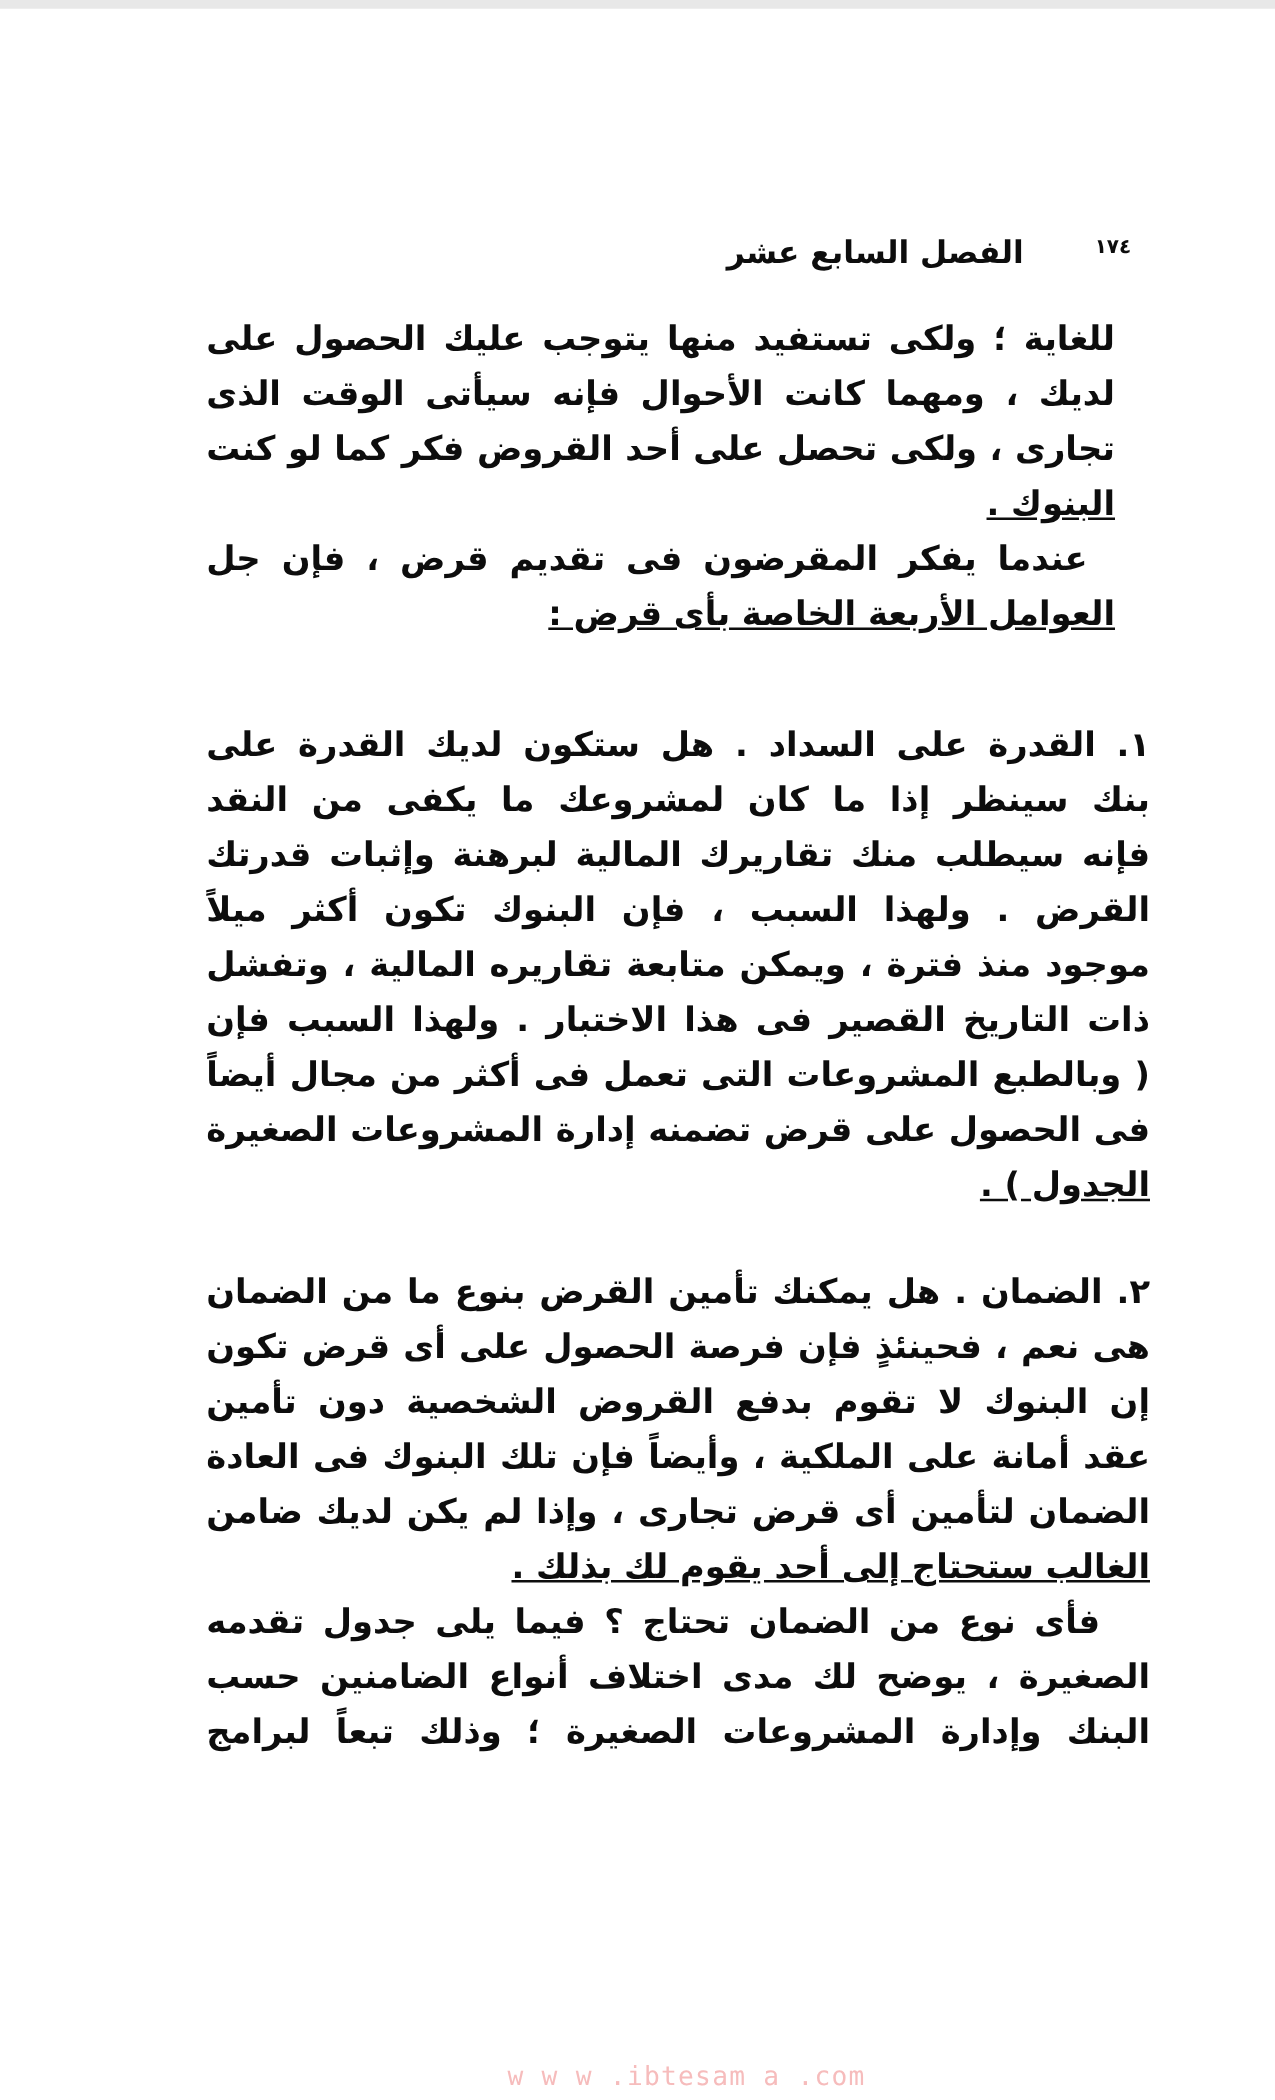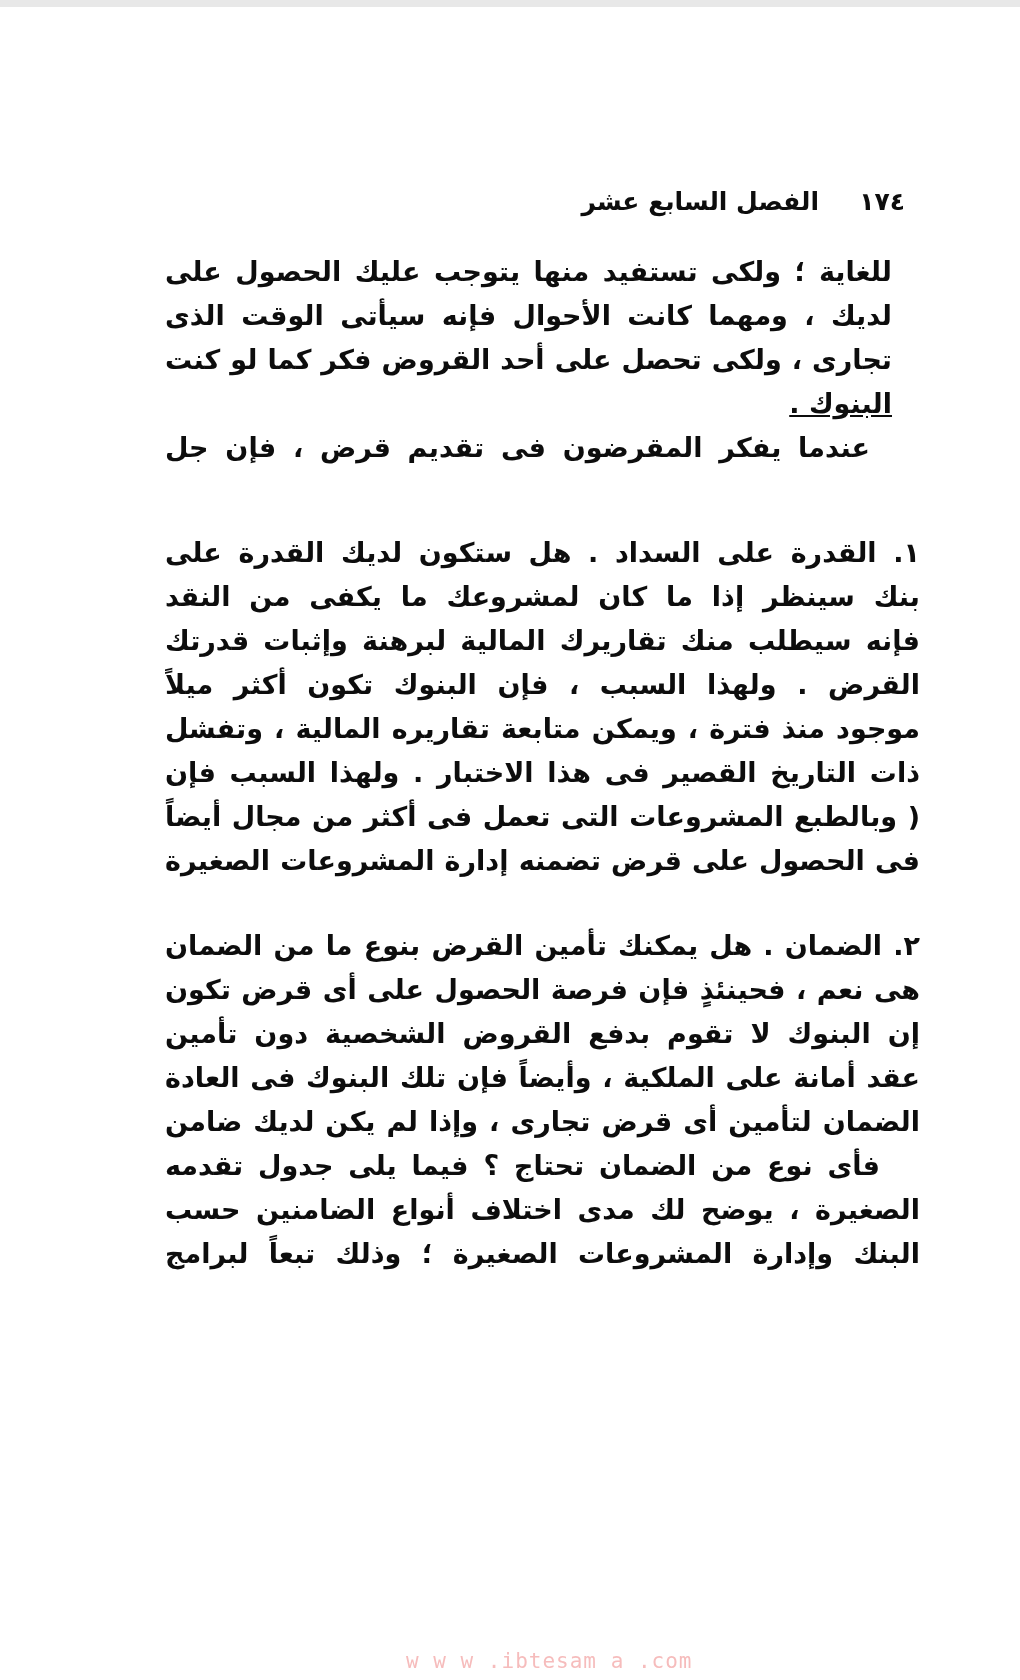--- a/index.html
+++ b/index.html
@@ -22,21 +22,21 @@
     top: 180px;
     right: 233px;
     font-size: 25px;
     letter-spacing: 0.5px;
     white-space: nowrap;
   }
   .hdr-num {
     position: absolute;
     top: 180px;
     right: 147px;
-    font-size: 25px;
+    font-size: 16px;
     white-space: nowrap;
   }
   
   .column {
     position: absolute;
     top: 243px;
     right: 160px;
     width: 727px;
     font-size: 27px;
     line-height: 44px;
@@ -87,39 +87,42 @@
 
     <div class="par">
         <div class="line">للغاية ؛ ولكى تستفيد منها يتوجب عليك الحصول على رأس مال أضخم مما</div>
         <div class="line">لديك ، ومهما كانت الأحوال فإنه سيأتى الوقت الذى ستحتاج فيه إلى قرض</div>
         <div class="line">تجارى ، ولكى تحصل على أحد القروض فكر كما لو كنت موظفاً بأحد</div>
         <div class="line last">البنوك .</div>
       </div>
 
     <div class="par indent-sm">
         <div class="line">عندما يفكر المقرضون فى تقديم قرض ، فإن جل اهتمامهم ينصب على</div>
+        <div class="line last">العوامل الأربعة الخاصة بأى قرض :</div>
       </div>
 
     <div class="par item item1">
         <div class="line">١.  القدرة على السداد . هل ستكون لديك القدرة على تسديد القرض ؟ فإن أى</div>
         <div class="line">بنك سينظر إذا ما كان لمشروعك ما يكفى من النقد لتسديد القرض ، ومن ثم</div>
         <div class="line">فإنه سيطلب منك تقاريرك المالية لبرهنة وإثبات قدرتك على تسديد</div>
         <div class="line">القرض . ولهذا السبب ، فإن البنوك تكون أكثر ميلاً لإقراض أى مشروع</div>
         <div class="line">موجود منذ فترة ، ويمكن متابعة تقاريره المالية ، وتفشل المشاريع الجديدة</div>
         <div class="line">ذات التاريخ القصير فى هذا الاختبار . ولهذا السبب فإن المشروع الصغير</div>
         <div class="line">( وبالطبع المشروعات التى تعمل فى أكثر من مجال أيضاً ) ينبغى أن يفكر</div>
         <div class="line">فى الحصول على قرض تضمنه إدارة المشروعات الصغيرة . ( انظر</div>
+        <div class="line last">الجدول ) .</div>
       </div>
 
     <div class="par item item2">
         <div class="line">٢.  الضمان . هل يمكنك تأمين القرض بنوع ما من الضمان ؟ إذا كانت الإجابة</div>
         <div class="line">هى نعم ، فحينئذٍ فإن فرصة الحصول على أى قرض تكون أقوى ؛ حيث</div>
         <div class="line">إن البنوك لا تقوم بدفع القروض الشخصية دون تأمين القرض بالحصول على</div>
         <div class="line">عقد أمانة على الملكية ، وأيضاً فإن تلك البنوك فى العادة تطلب أى نوع من</div>
         <div class="line">الضمان لتأمين أى قرض تجارى ، وإذا لم يكن لديك ضامن ، فإنك فى</div>
+        <div class="line last">الغالب ستحتاج إلى أحد يقوم لك بذلك .</div>
       </div>
 
     <div class="par item indent-md">
         <div class="line">فأى نوع من الضمان تحتاج ؟ فيما يلى جدول تقدمه إدارة المشروعات</div>
         <div class="line">الصغيرة ، يوضح لك مدى اختلاف أنواع الضامنين حسب تقييم كل من</div>
         <div class="line">البنك وإدارة المشروعات الصغيرة ؛ وذلك تبعاً لبرامج ضمانات القروض</div>
       </div>
 
   </div>
 

